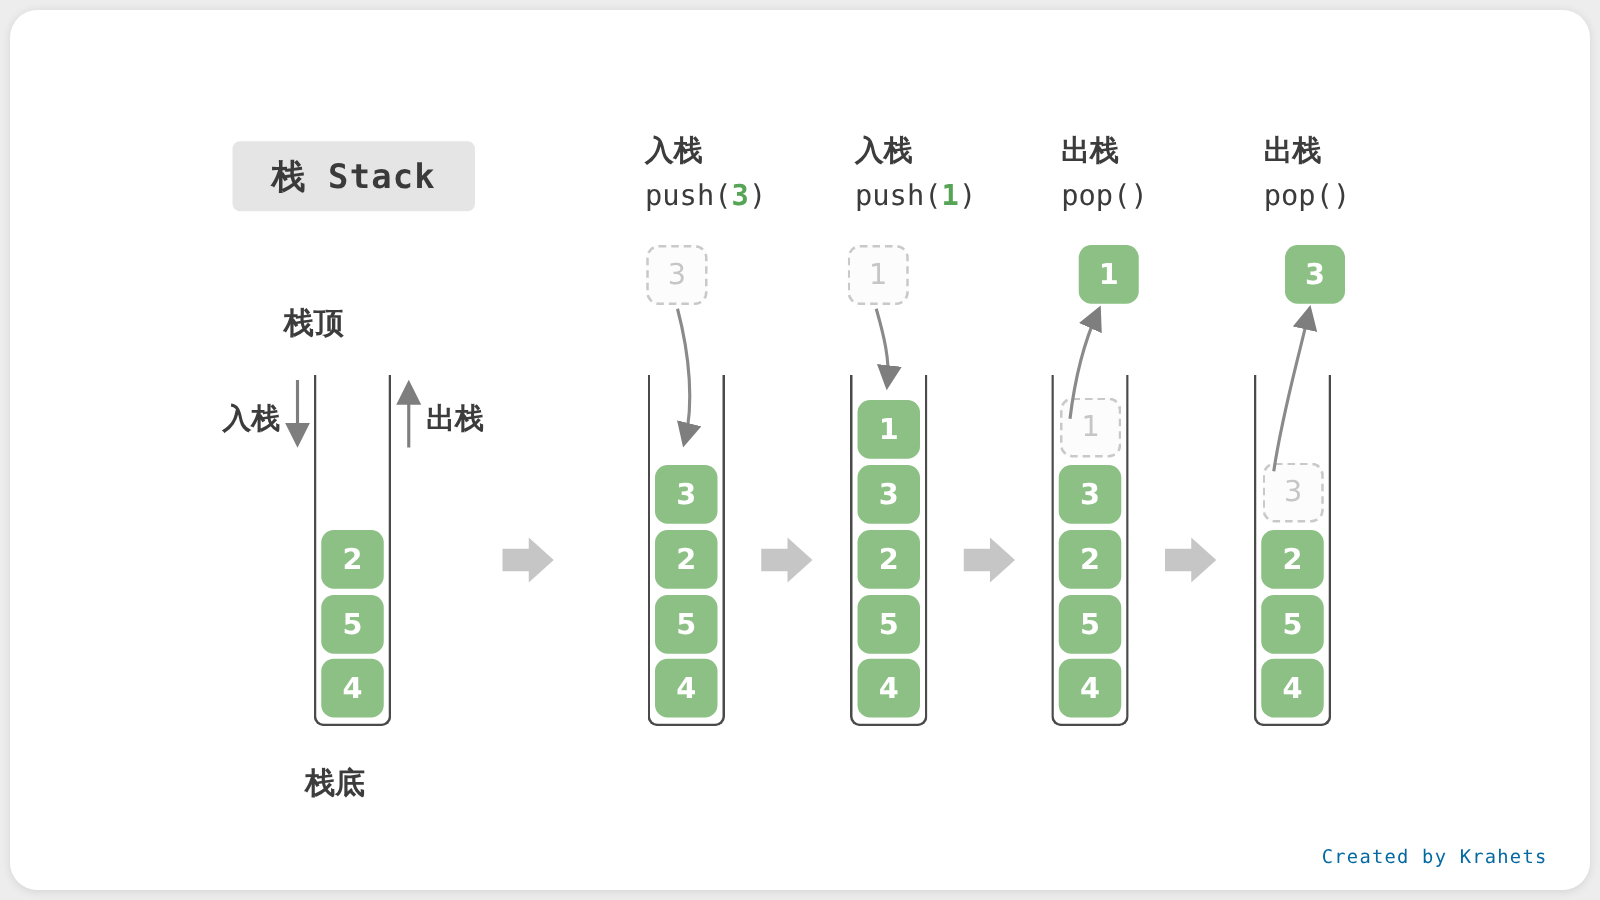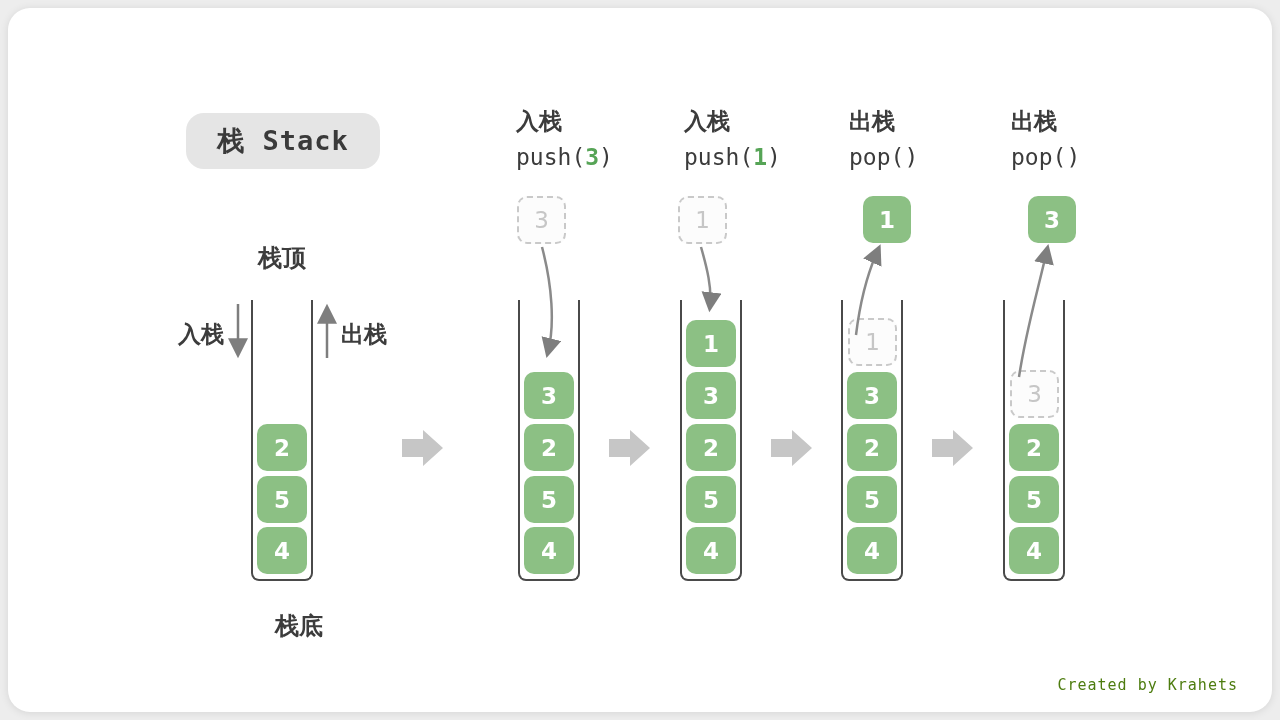--- a/index.html
+++ b/index.html
@@ -11,21 +11,21 @@
   }
   .card{
     position:absolute;left:8px;top:8px;width:1264px;height:704px;
     background:#ffffff;border-radius:22px;
     box-shadow:0 1px 8px rgba(0,0,0,0.10);
   }
   .abs{position:absolute;}
   
   .title-box{
     left:186px;top:113px;width:194px;height:56px;
-    background:#e5e5e5;border-radius:18px;
+    background:#e5e5e5;border-radius:6px;
     display:flex;align-items:center;justify-content:center;
     font-family:"DejaVu Sans Mono","Liberation Mono",monospace;
     font-size:27px;font-weight:bold;color:#3a3a3a;letter-spacing:1px;
   }
   
   .col-header{top:103px;display:flex;flex-direction:column;}
   .op-cn{font-size:23px;font-weight:bold;color:#3c3c3c;line-height:36px;}
   .op-code{
     font-family:"DejaVu Sans Mono","Liberation Mono",monospace;
     font-size:23px;color:#3b3b3b;line-height:37px;font-weight:500;
@@ -45,26 +45,26 @@
     color:#ffffff;font-size:23px;font-weight:bold;
   }
   
   .ghost{
     width:45px;height:44px;border:2px dashed #c9c9c9;border-radius:10px;
     background:#fcfcfc;display:flex;align-items:center;justify-content:center;
     color:#c6c6c6;font-size:23px;font-weight:500;
   }
   
   .cn-label{font-size:23px;font-weight:bold;color:#3c3c3c;}
-  .center-label{width:110px;text-align:center;font-size:24px;font-weight:bold;color:#3c3c3c;}
+  .center-label{width:110px;font-size:24px;font-weight:bold;color:#3c3c3c;}
   
   .watermark{
     right:42px;bottom:26px;
     font-family:"DejaVu Sans Mono","Liberation Mono",monospace;
-    font-size:15px;color:#4d7c0f;letter-spacing:1px;
+    font-size:15px;color:#0369a1;letter-spacing:1px;
   }
   svg.overlay{position:absolute;left:0;top:0;pointer-events:none;}
 </style>
 </head>
 <body>
 
 <div class="card"></div>
 
 <div class="abs title-box">栈 Stack</div>
 

